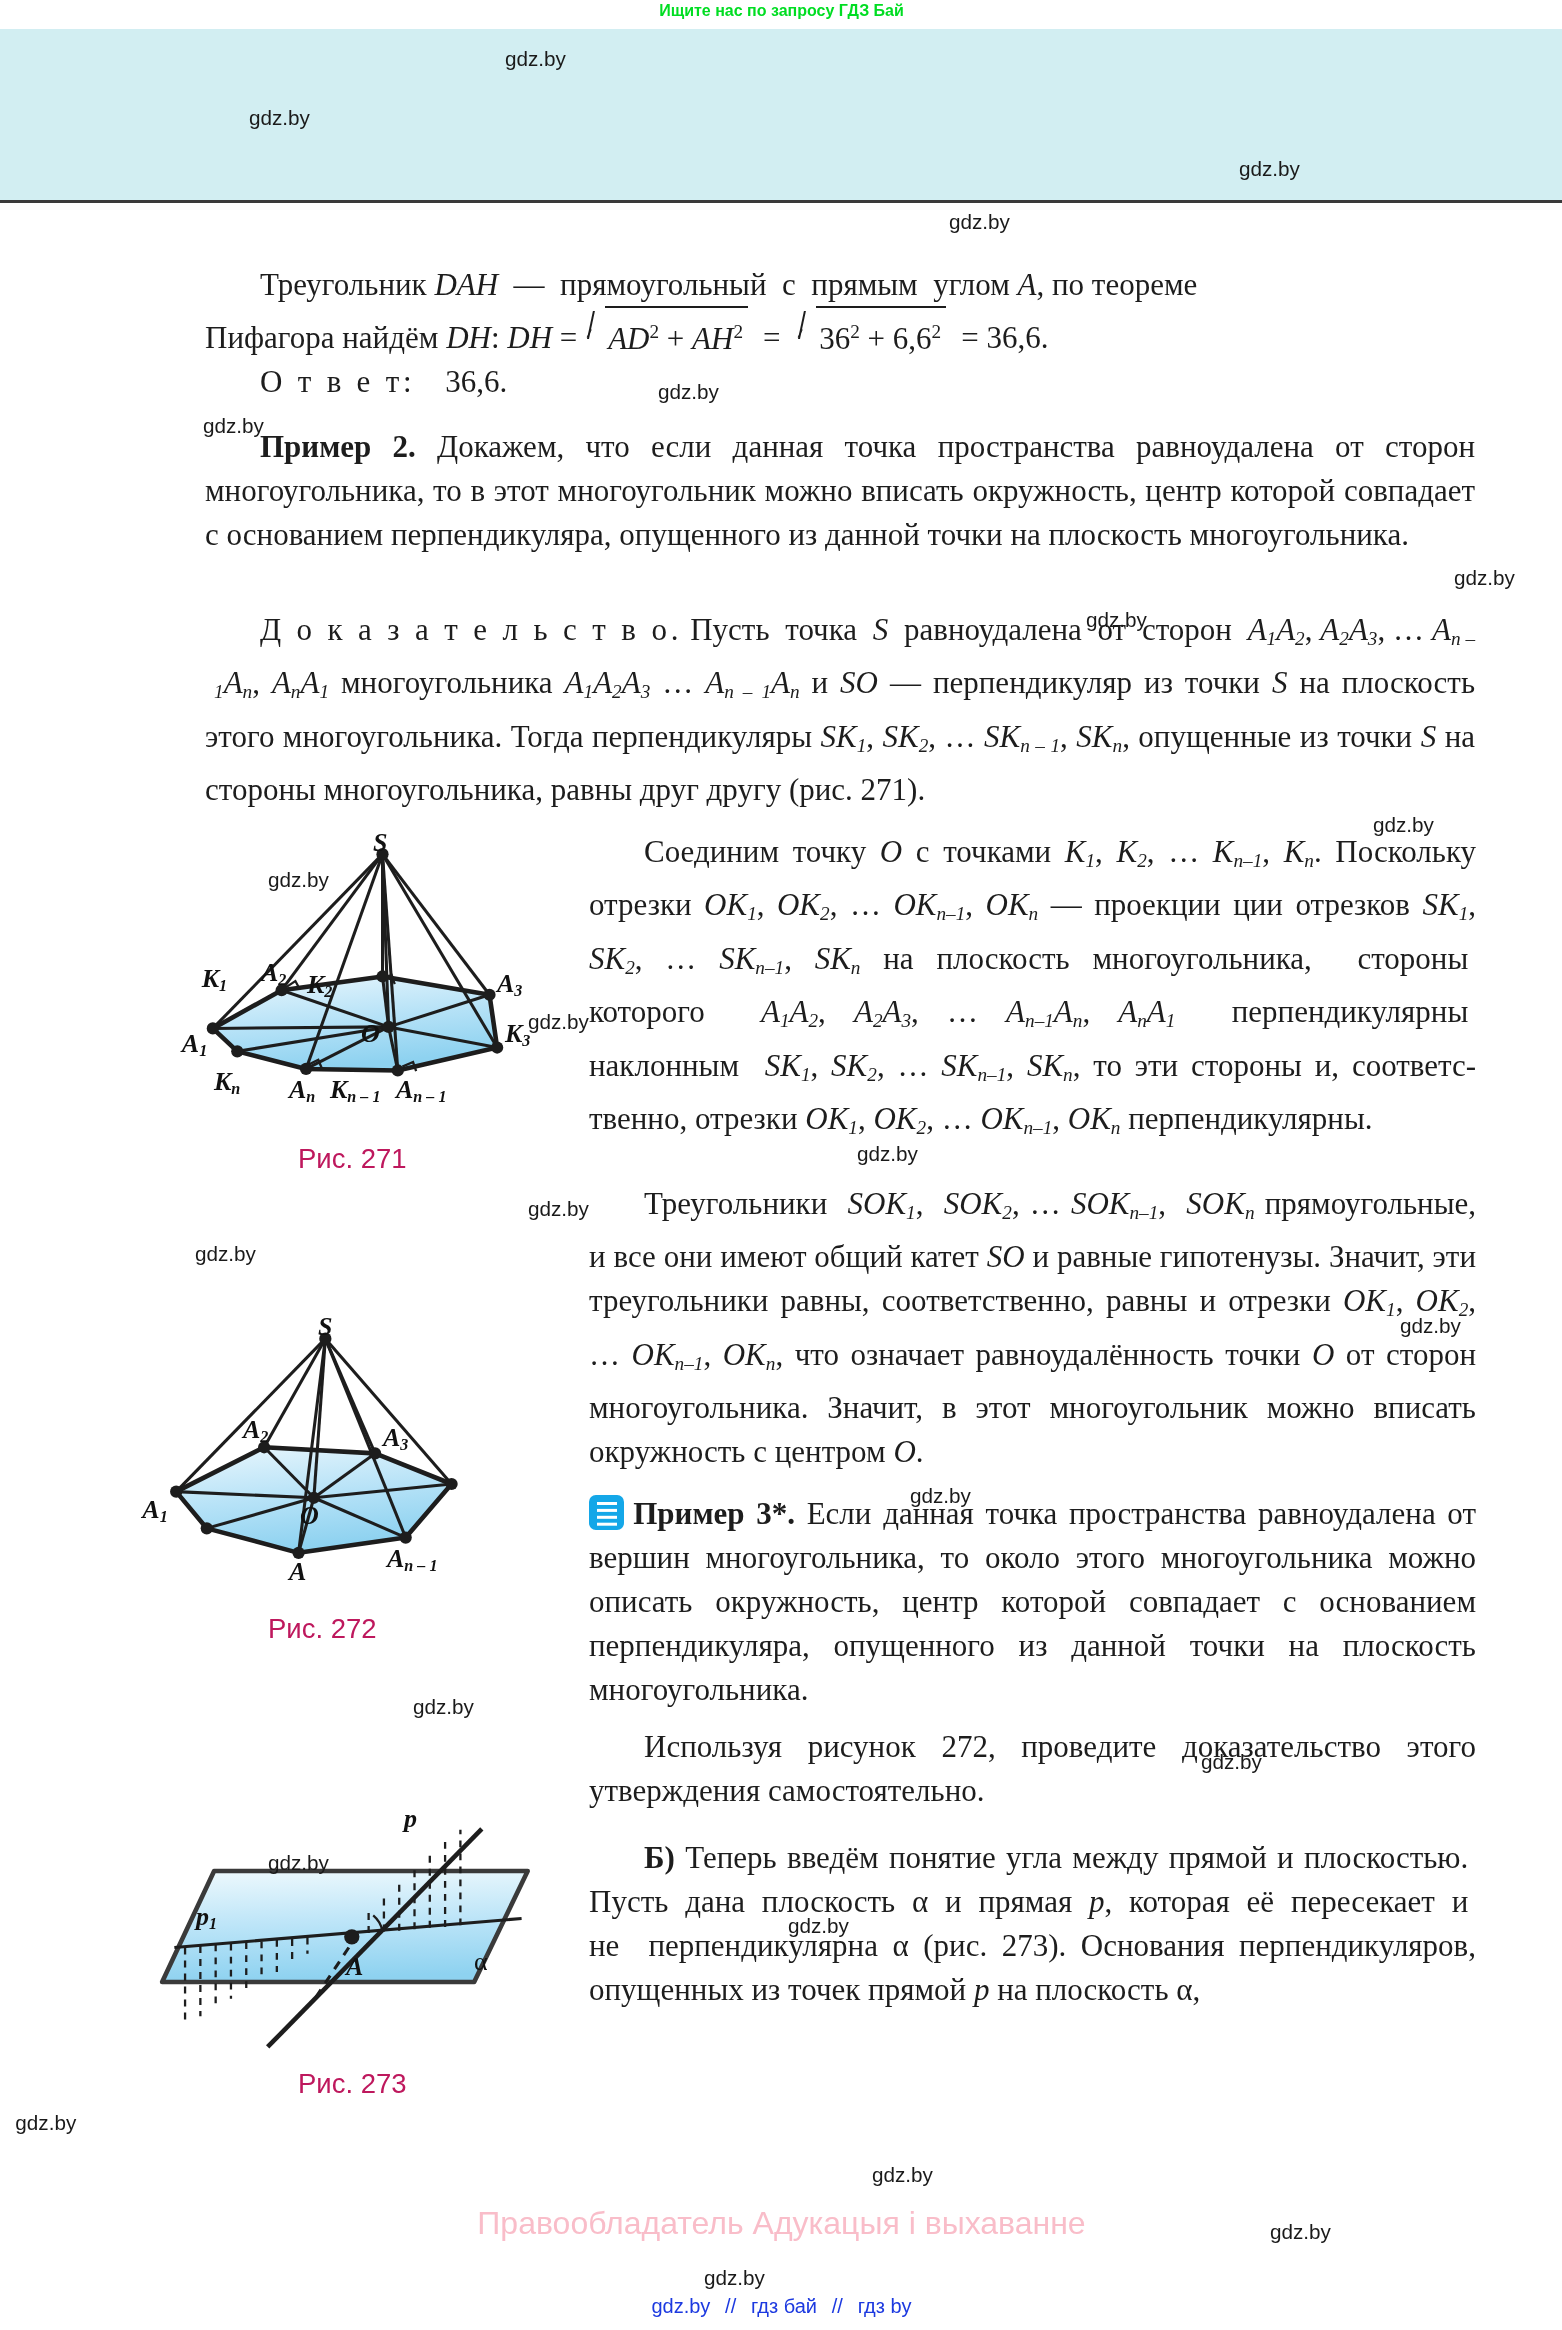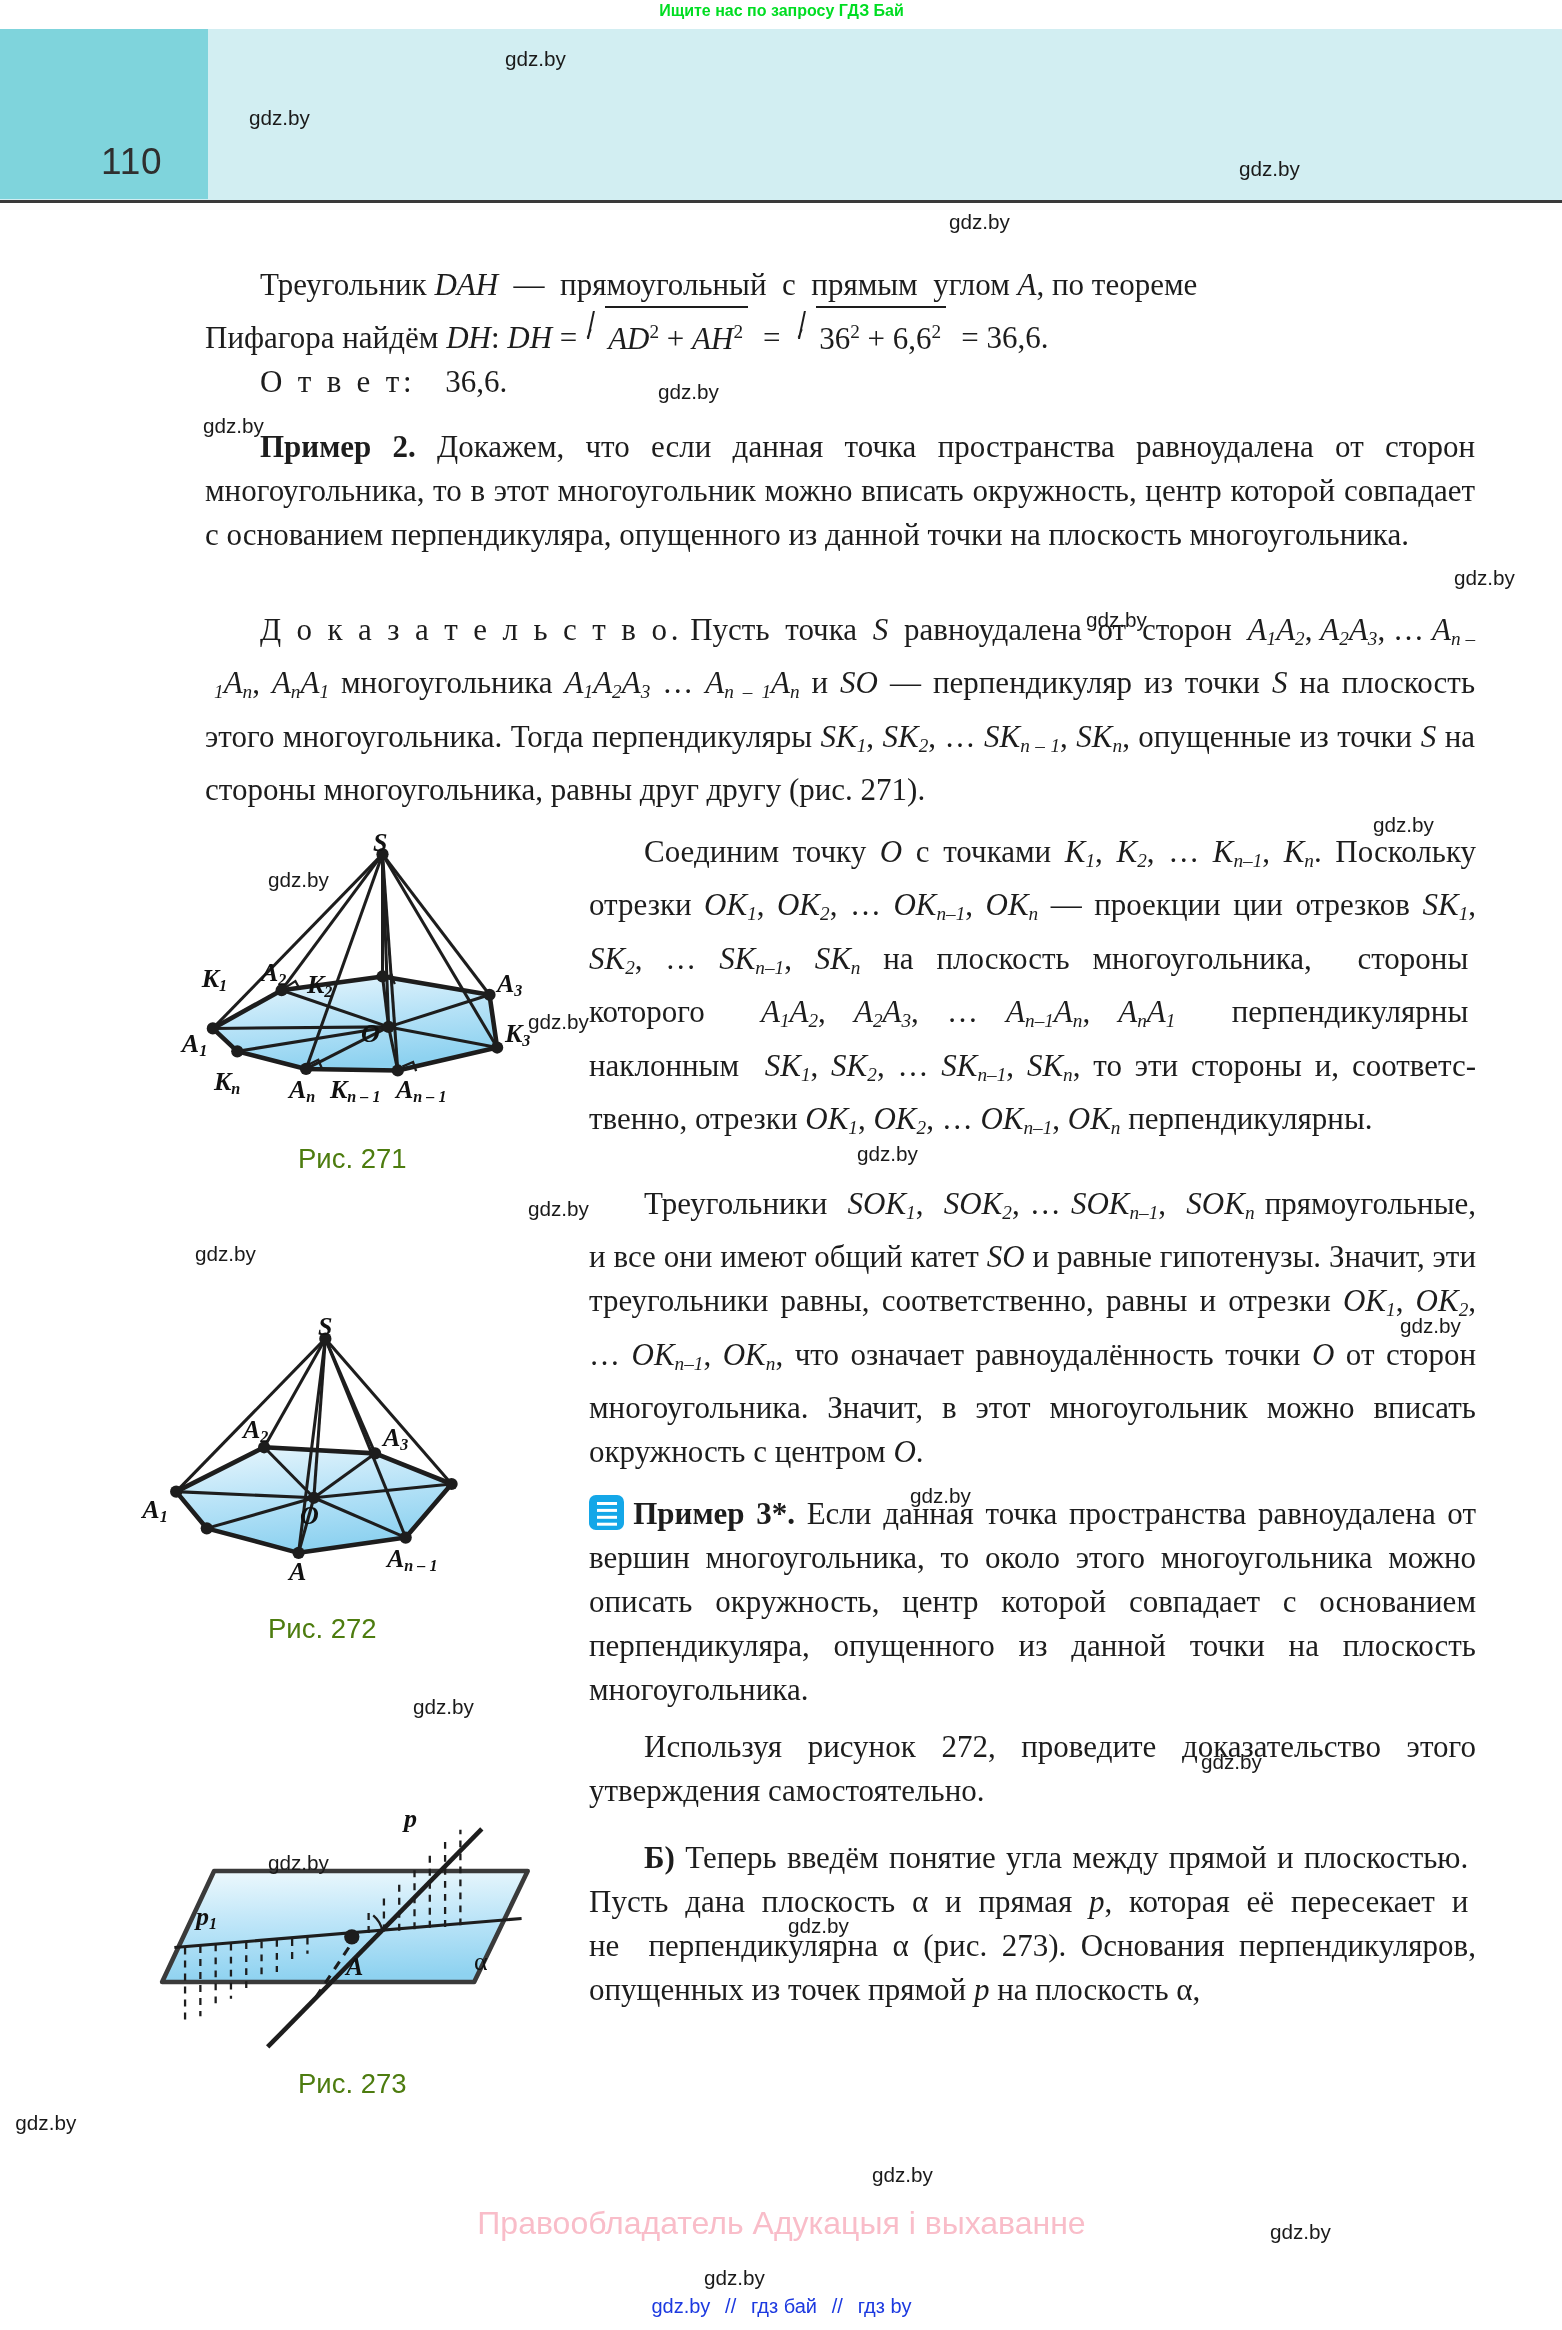--- a/index.html
+++ b/index.html
@@ -129,21 +129,21 @@
     border-top: 2.3px solid #1d1d1d;
     padding: 1.5px 4.6px 0 3.1px;
   }
 
   
   .figure { position: absolute; }
   .fig-caption {
     position: absolute;
     font-family: "Liberation Sans", sans-serif;
     font-size: 27.5px;
-    color: #4d7c0f;
+    color: #be185d;
     white-space: nowrap;
   }
   .fig-label {
     position: absolute;
     font-family: "Liberation Serif", serif;
     font-style: italic;
     font-weight: 700;
     font-size: 26px;
     color: #111;
     white-space: nowrap;
@@ -196,23 +196,20 @@
   .footer-links span { margin: 0 4.6px; }
 </style>
 </head>
 <body>
 
 <div class="top-banner">
   <div class="top-banner-text">Ищите нас по запросу ГДЗ Бай</div>
 </div>
 
 <div class="header-bar">
-  <div class="header-page-block">
-    <div class="header-page-number">110</div>
-  </div>
 </div>
 
 <div class="content">
 
   <div class="para full-para" style="top:60px;">
     <span style="display:inline-block; text-indent:55px; width:100%;">
       Треугольник <i class="m">DAH</i> &nbsp;—&nbsp; прямоугольный&nbsp; с&nbsp; прямым&nbsp; углом <i class="m">A</i>, по&nbsp;теореме
     </span>
   </div>
 

